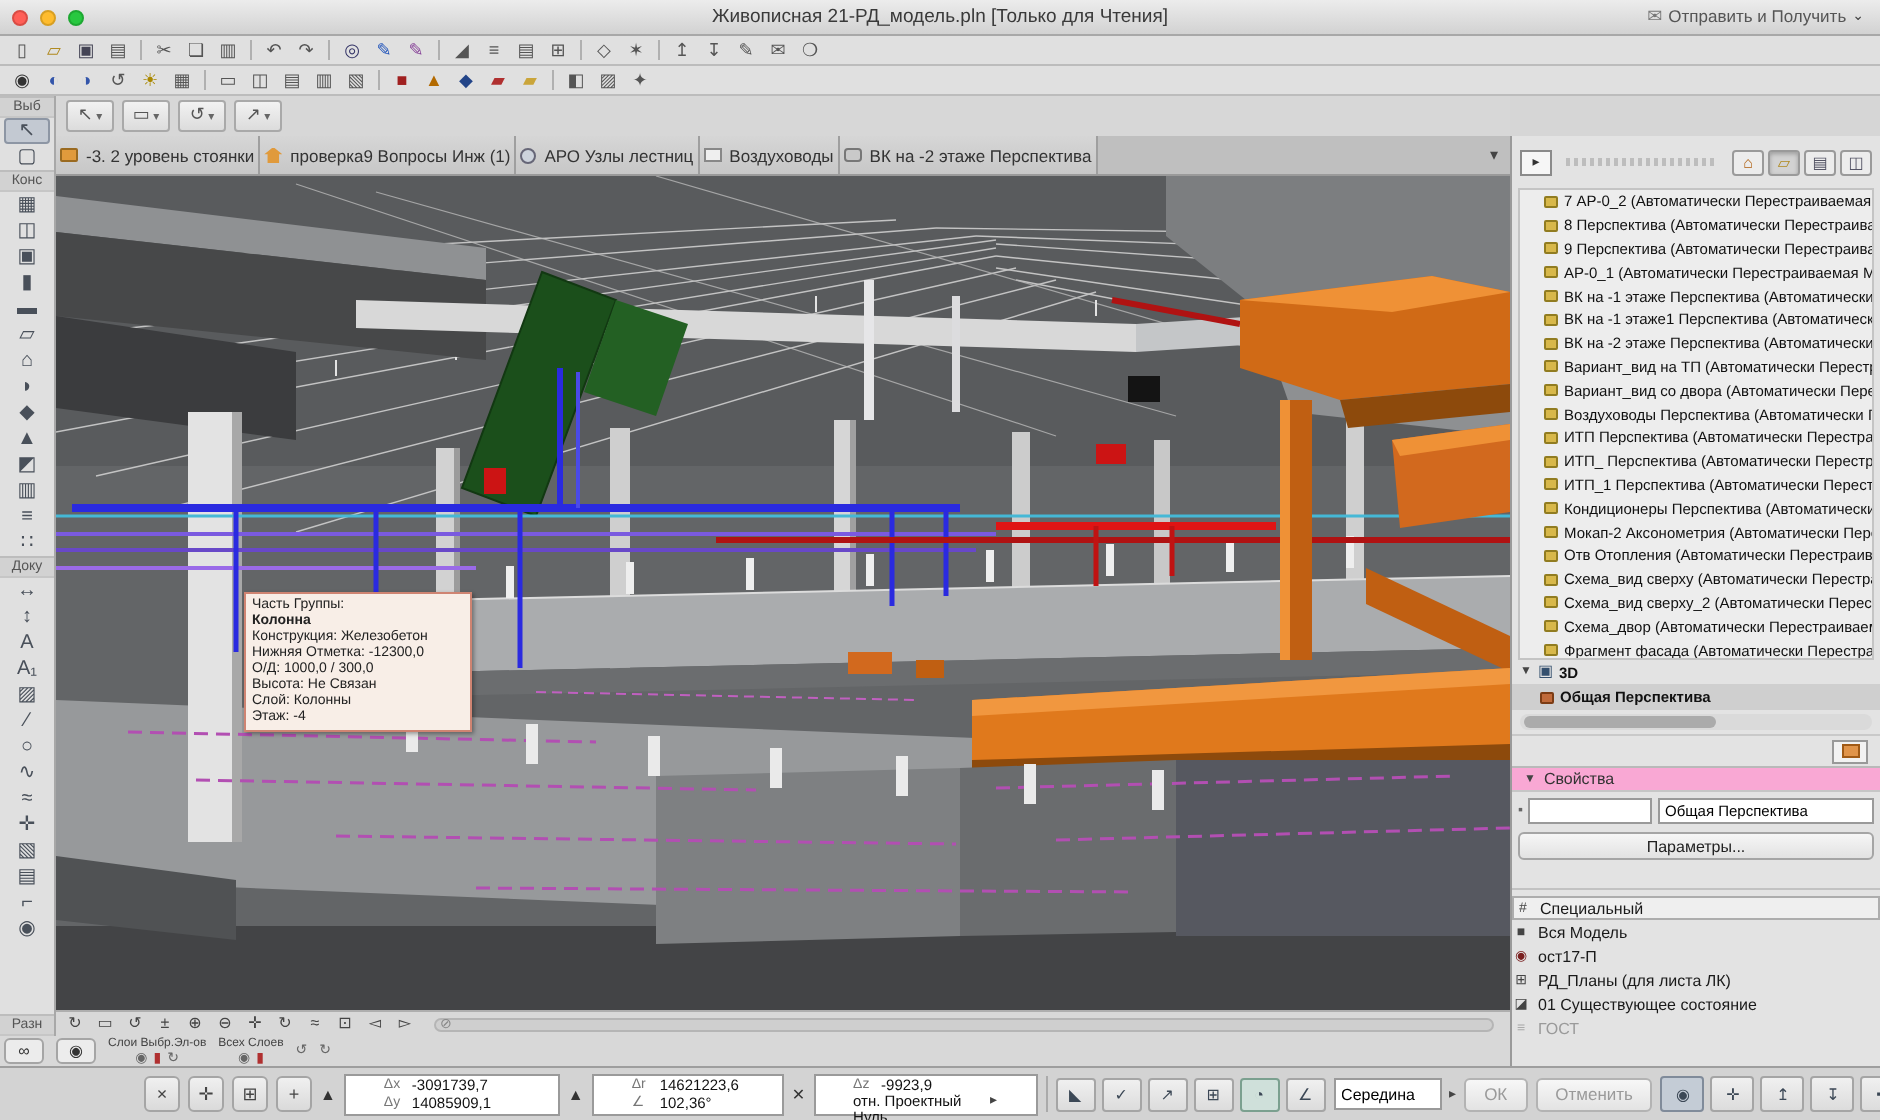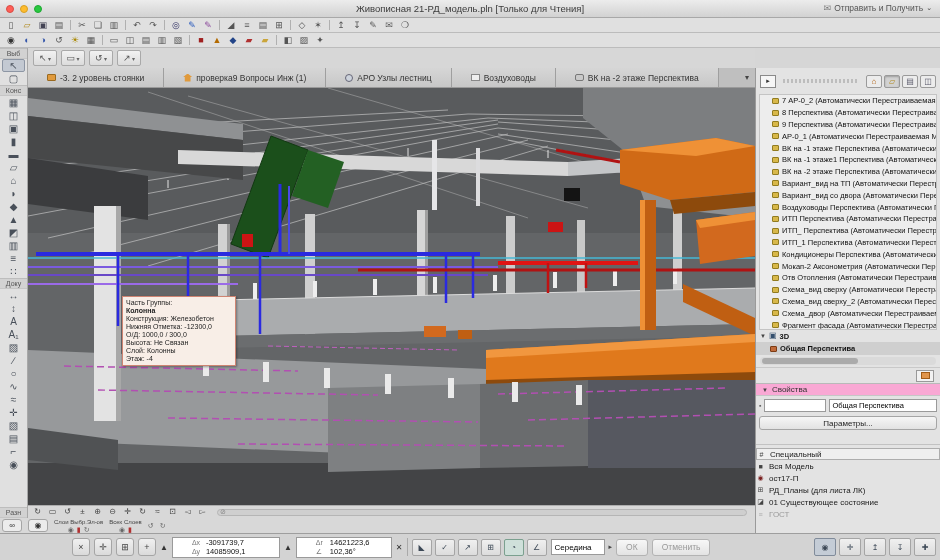--- a/index.html
+++ b/index.html
@@ -41,21 +41,21 @@
   .ltitem.t-label { height:11px; font-size:7px; color:#555; background:#d2d2d2;
     border-top:1px solid #bdbdbd; border-bottom:1px solid #c6c6c6; }
   .ltitem .lglyph { font-size:10px; color:#49505a; line-height:11px; }
   .ltitem.active { background:#c3c9d2; border:1px solid #8d96a4; border-radius:2px; margin:0 2px; }
   .ltitem.t-label:last-child { margin-top:auto; }
 
   
   #tabbar { position:absolute; left:28px; top:68px; width:730px; height:20px; background:#bfbfbf;
     border-bottom:1px solid #9a9a9a; display:flex; align-items:stretch; }
   .tabs{display:flex; flex:1 1 auto; overflow:hidden;}
-  .tab { display:flex; align-items:center; gap:4px; padding:0 19px; font-size:8.5px; color:#333;
+  .tab { display:flex; align-items:center; gap:4px; padding:0 2px; font-size:8.5px; color:#333;
     background:linear-gradient(#d6d6d6,#c7c7c7); border-right:1px solid #9f9f9f; white-space:nowrap; }
   .tab.active { background:#f4f4f4; color:#111; }
   .tab-icon{flex:none; display:inline-block;}
   .icon-folder{width:9px;height:7px;background:#e09a3c;border:1px solid #9a6a20;border-radius:1px;}
   .icon-home{width:9px;height:8px;background:#e09a3c;clip-path:polygon(50% 0,100% 45%,82% 45%,82% 100%,18% 100%,18% 45%,0 45%);}
   .icon-marker{width:8px;height:8px;background:#cdd3dc;border:1px solid #667;border-radius:50%;}
   .icon-layout{width:9px;height:7px;background:#efefef;border:1px solid #888;}
   .icon-camera{width:9px;height:7px;background:#d3ab3e;border:1px solid #86691a;border-radius:2px;}
   .icon-camera2{width:9px;height:7px;background:#c9c9c9;border:1px solid #777;border-radius:2px;}
   .tab-dd{width:22px; display:flex; align-items:center; justify-content:center; font-size:8px; color:#444;}
@@ -794,20 +794,30 @@
       <span class="sb-row">
           <span class="lab">Δr</span>
           <span>14621223,6</span>
         </span>
       <span class="sb-row">
           <span class="lab">∠</span>
           <span>102,36°</span>
         </span>
     </div>
     <span class="sb-ico">✕</span>
+    <div class="sb-field" style="width:112px">
+      <span class="sb-row">
+          <span class="lab">Δz</span>
+          <span>-9923,9</span>
+        </span>
+      <span class="sb-row">
+          <span>отн. Проектный Нуль</span>
+          <span class="dd-arrow">▸</span>
+        </span>
+    </div>
     <span class="sb-sep"></span>
     <span style="display:flex;gap:3px">
 
     <span class="snap-btn">
           <span>◣</span>
         </span>
         <span class="snap-btn">
           <span>✓</span>
         </span>
         <span class="snap-btn">

